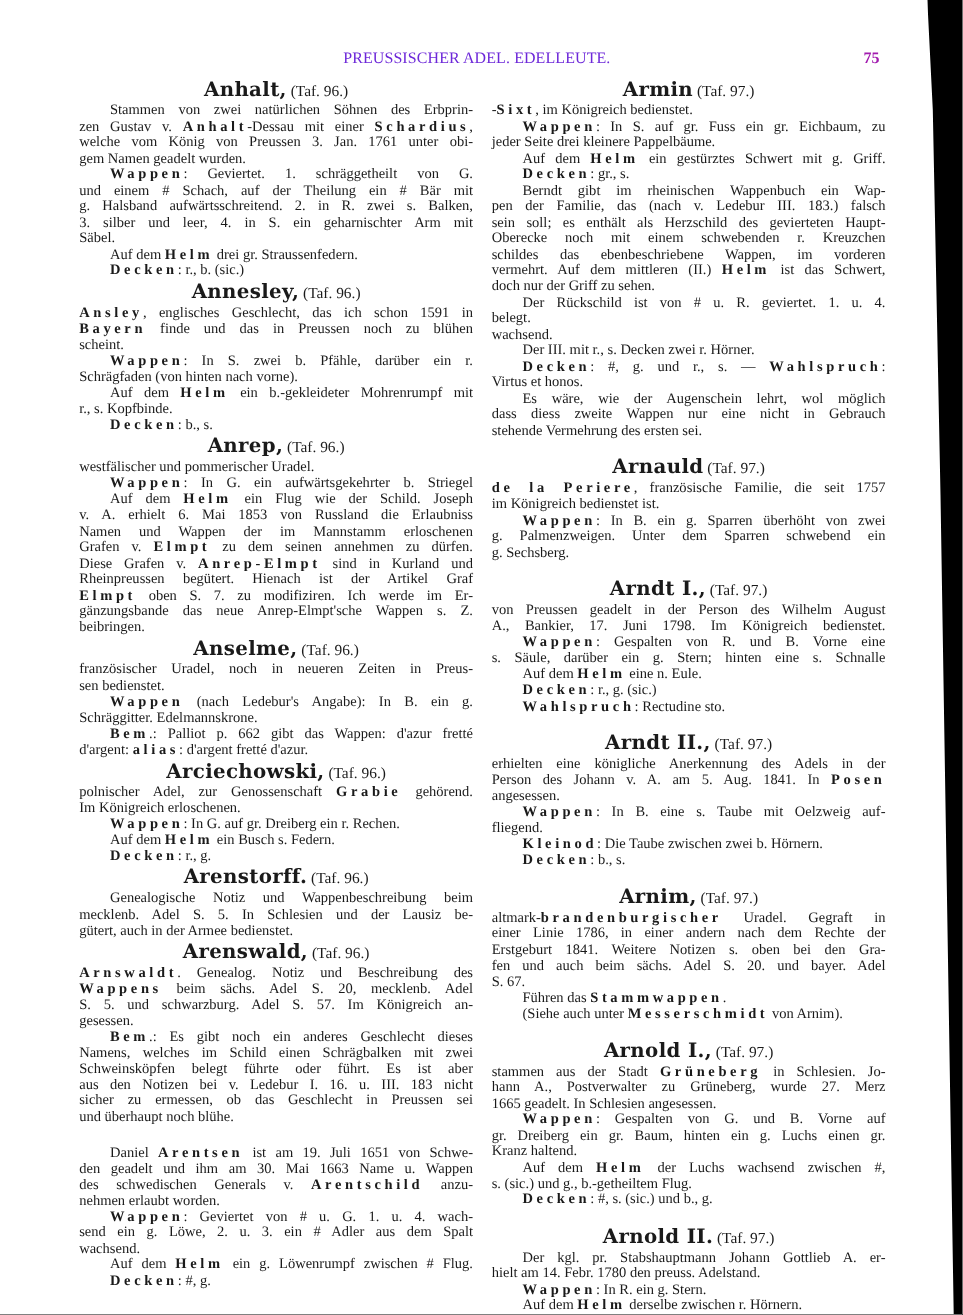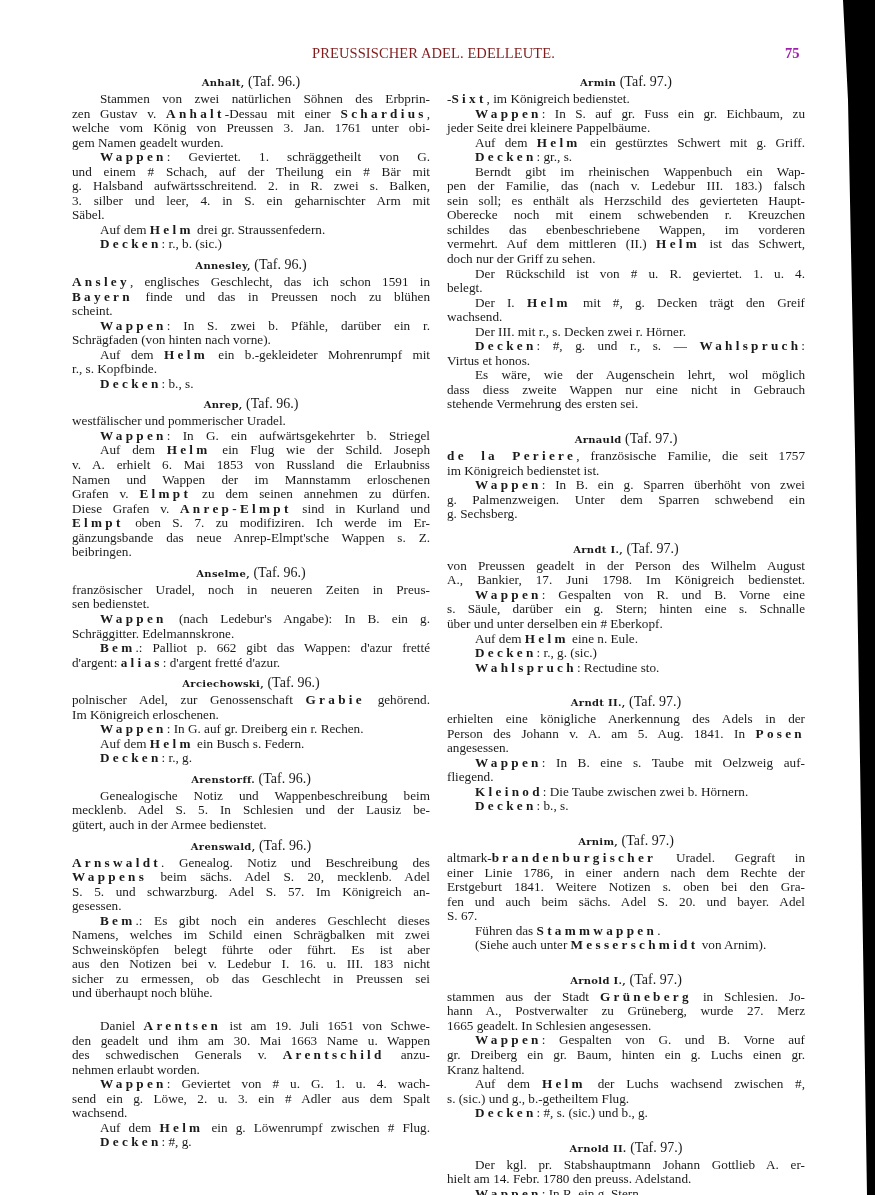--- a/index.html
+++ b/index.html
@@ -8,35 +8,35 @@
     background: #ffffff; color: #1a1a1a;
     font-family: "Liberation Serif", "DejaVu Serif", serif;
   }
   .edge {
     position: absolute; top: 0; left: 0; width: 875px; height: 1195px;
     background: #000;
     clip-path: polygon(843px 0, 875px 0, 875px 1195px, 867px 1195px, 855px 450px, 848px 100px);
   }
   .running-head {
     position: absolute; top: 45px; left: 312px;
-    font-size: 14.5px; letter-spacing: 0.1px; color: #7f1d1d;
+    font-size: 14.5px; letter-spacing: 0.1px; color: #6d28d9;
   }
   .page-number {
     position: absolute; top: 45px; left: 785px;
     font-size: 14.5px; font-weight: bold; color: #a21caf;
   }
   .col { position: absolute; top: 73px; width: 358px; font-size: 13.2px; line-height: 14.55px; }
   .col.left { left: 72px; }
   .col.right { left: 447px; }
   .entry { margin: 0; }
   .entry + .entry { margin-top: 4px; }
   .entry.gap { margin-top: 18px; }
   .heading { text-align: center; line-height: 17px; margin-bottom: 1px; }
   .heading .name {
-    font-family: "DejaVu Serif", serif; font-weight: 900; font-size: 10px; letter-spacing: 0.3px;
+    font-family: "DejaVu Serif", serif; font-weight: 900; font-size: 18px; letter-spacing: 0.3px;
   }
   .heading .taf { font-size: 14px; }
   .line { display: block; white-space: nowrap; text-align: justify; text-align-last: justify; }
   .line.last { text-align-last: left; }
   .line.indent { padding-left: 28px; }
   .sp { letter-spacing: 3.3px; font-weight: bold; }
 </style>
 </head>
 <body>
 
@@ -73,20 +73,21 @@
     </div>
     <div class="entry">
       <div class="heading"><span class="name">Anrep,</span><span class="taf"> (Taf. 96.)</span></div>
       <span class="line last">westfälischer und pommerischer Uradel.</span>
       <span class="line indent"><span class="sp">Wappen</span>: In G. ein aufwärtsgekehrter b. Striegel</span>
       <span class="line indent">Auf dem <span class="sp">Helm</span> ein Flug wie der Schild.  Joseph</span>
       <span class="line">v. A. erhielt 6. Mai 1853 von Russland die Erlaubniss</span>
       <span class="line">Namen und Wappen der im Mannstamm erloschenen</span>
       <span class="line">Grafen v. <span class="sp">Elmpt</span> zu dem seinen annehmen zu dürfen.</span>
       <span class="line">Diese Grafen v. <span class="sp">Anrep-Elmpt</span> sind in Kurland und</span>
+      <span class="line">Rheinpreussen begütert.  Hienach ist der Artikel Graf</span>
       <span class="line"><span class="sp">Elmpt</span> oben S. 7. zu modifiziren.  Ich werde im Er-</span>
       <span class="line">gänzungsbande das neue Anrep-Elmpt'sche Wappen s. Z.</span>
       <span class="line last">beibringen.</span>
     </div>
     <div class="entry">
       <div class="heading"><span class="name">Anselme,</span><span class="taf"> (Taf. 96.)</span></div>
       <span class="line">französischer Uradel, noch in neueren Zeiten in Preus-</span>
       <span class="line last">sen bedienstet.</span>
       <span class="line indent"><span class="sp">Wappen</span> (nach Ledebur's Angabe): In B. ein g.</span>
       <span class="line last">Schräggitter.  Edelmannskrone.</span>
@@ -142,21 +143,20 @@
       <span class="line indent last"><span class="sp">Decken</span>: gr., s.</span>
       <span class="line indent">Berndt gibt im rheinischen Wappenbuch ein Wap-</span>
       <span class="line">pen der Familie, das (nach v. Ledebur III. 183.) falsch</span>
       <span class="line">sein soll; es enthält als Herzschild des gevierteten Haupt-</span>
       <span class="line">Oberecke noch mit einem schwebenden r. Kreuzchen</span>
       <span class="line">schildes das ebenbeschriebene Wappen, im vorderen</span>
       <span class="line">vermehrt. Auf dem mittleren (II.) <span class="sp">Helm</span> ist das Schwert,</span>
       <span class="line last">doch nur der Griff zu sehen.</span>
       <span class="line indent">Der Rückschild ist von # u. R. geviertet.  1. u. 4.</span>
       <span class="line last">belegt.</span>
-      <span class="line indent">Der I. <span class="sp">Helm</span> mit #, g. Decken trägt den Greif</span>
       <span class="line last">wachsend.</span>
       <span class="line indent last">Der III. mit r., s. Decken zwei r. Hörner.</span>
       <span class="line indent"><span class="sp">Decken</span>: #, g. und r., s. — <span class="sp">Wahlspruch</span>:</span>
       <span class="line last">Virtus et honos.</span>
       <span class="line indent">Es wäre, wie der Augenschein lehrt, wol möglich</span>
       <span class="line">dass diess zweite Wappen nur eine nicht in Gebrauch</span>
       <span class="line last">stehende Vermehrung des ersten sei.</span>
     </div>
     <div class="entry gap">
       <div class="heading"><span class="name">Arnauld</span><span class="taf"> (Taf. 97.)</span></div>
@@ -165,21 +165,20 @@
       <span class="line indent"><span class="sp">Wappen</span>: In B. ein g. Sparren überhöht von zwei</span>
       <span class="line">g. Palmenzweigen.  Unter dem Sparren schwebend ein</span>
       <span class="line last">g. Sechsberg.</span>
     </div>
     <div class="entry gap">
       <div class="heading"><span class="name">Arndt I.,</span><span class="taf"> (Taf. 97.)</span></div>
       <span class="line">von Preussen geadelt in der Person des Wilhelm August</span>
       <span class="line">A., Bankier, 17. Juni 1798.  Im Königreich bedienstet.</span>
       <span class="line indent"><span class="sp">Wappen</span>: Gespalten von R. und B.  Vorne eine</span>
       <span class="line">s. Säule, darüber ein g. Stern;  hinten eine s. Schnalle</span>
-      <span class="line last">über und unter derselben ein # Eberkopf.</span>
       <span class="line indent last">Auf dem <span class="sp">Helm</span> eine n. Eule.</span>
       <span class="line indent last"><span class="sp">Decken</span>: r., g. (sic.)</span>
       <span class="line indent last"><span class="sp">Wahlspruch</span>: Rectudine sto.</span>
     </div>
     <div class="entry gap">
       <div class="heading"><span class="name">Arndt II.,</span><span class="taf"> (Taf. 97.)</span></div>
       <span class="line">erhielten eine königliche Anerkennung des Adels in der</span>
       <span class="line">Person des Johann v. A. am 5. Aug. 1841.  In <span class="sp">Posen</span></span>
       <span class="line last">angesessen.</span>
       <span class="line indent"><span class="sp">Wappen</span>: In B. eine s. Taube mit Oelzweig auf-</span>

